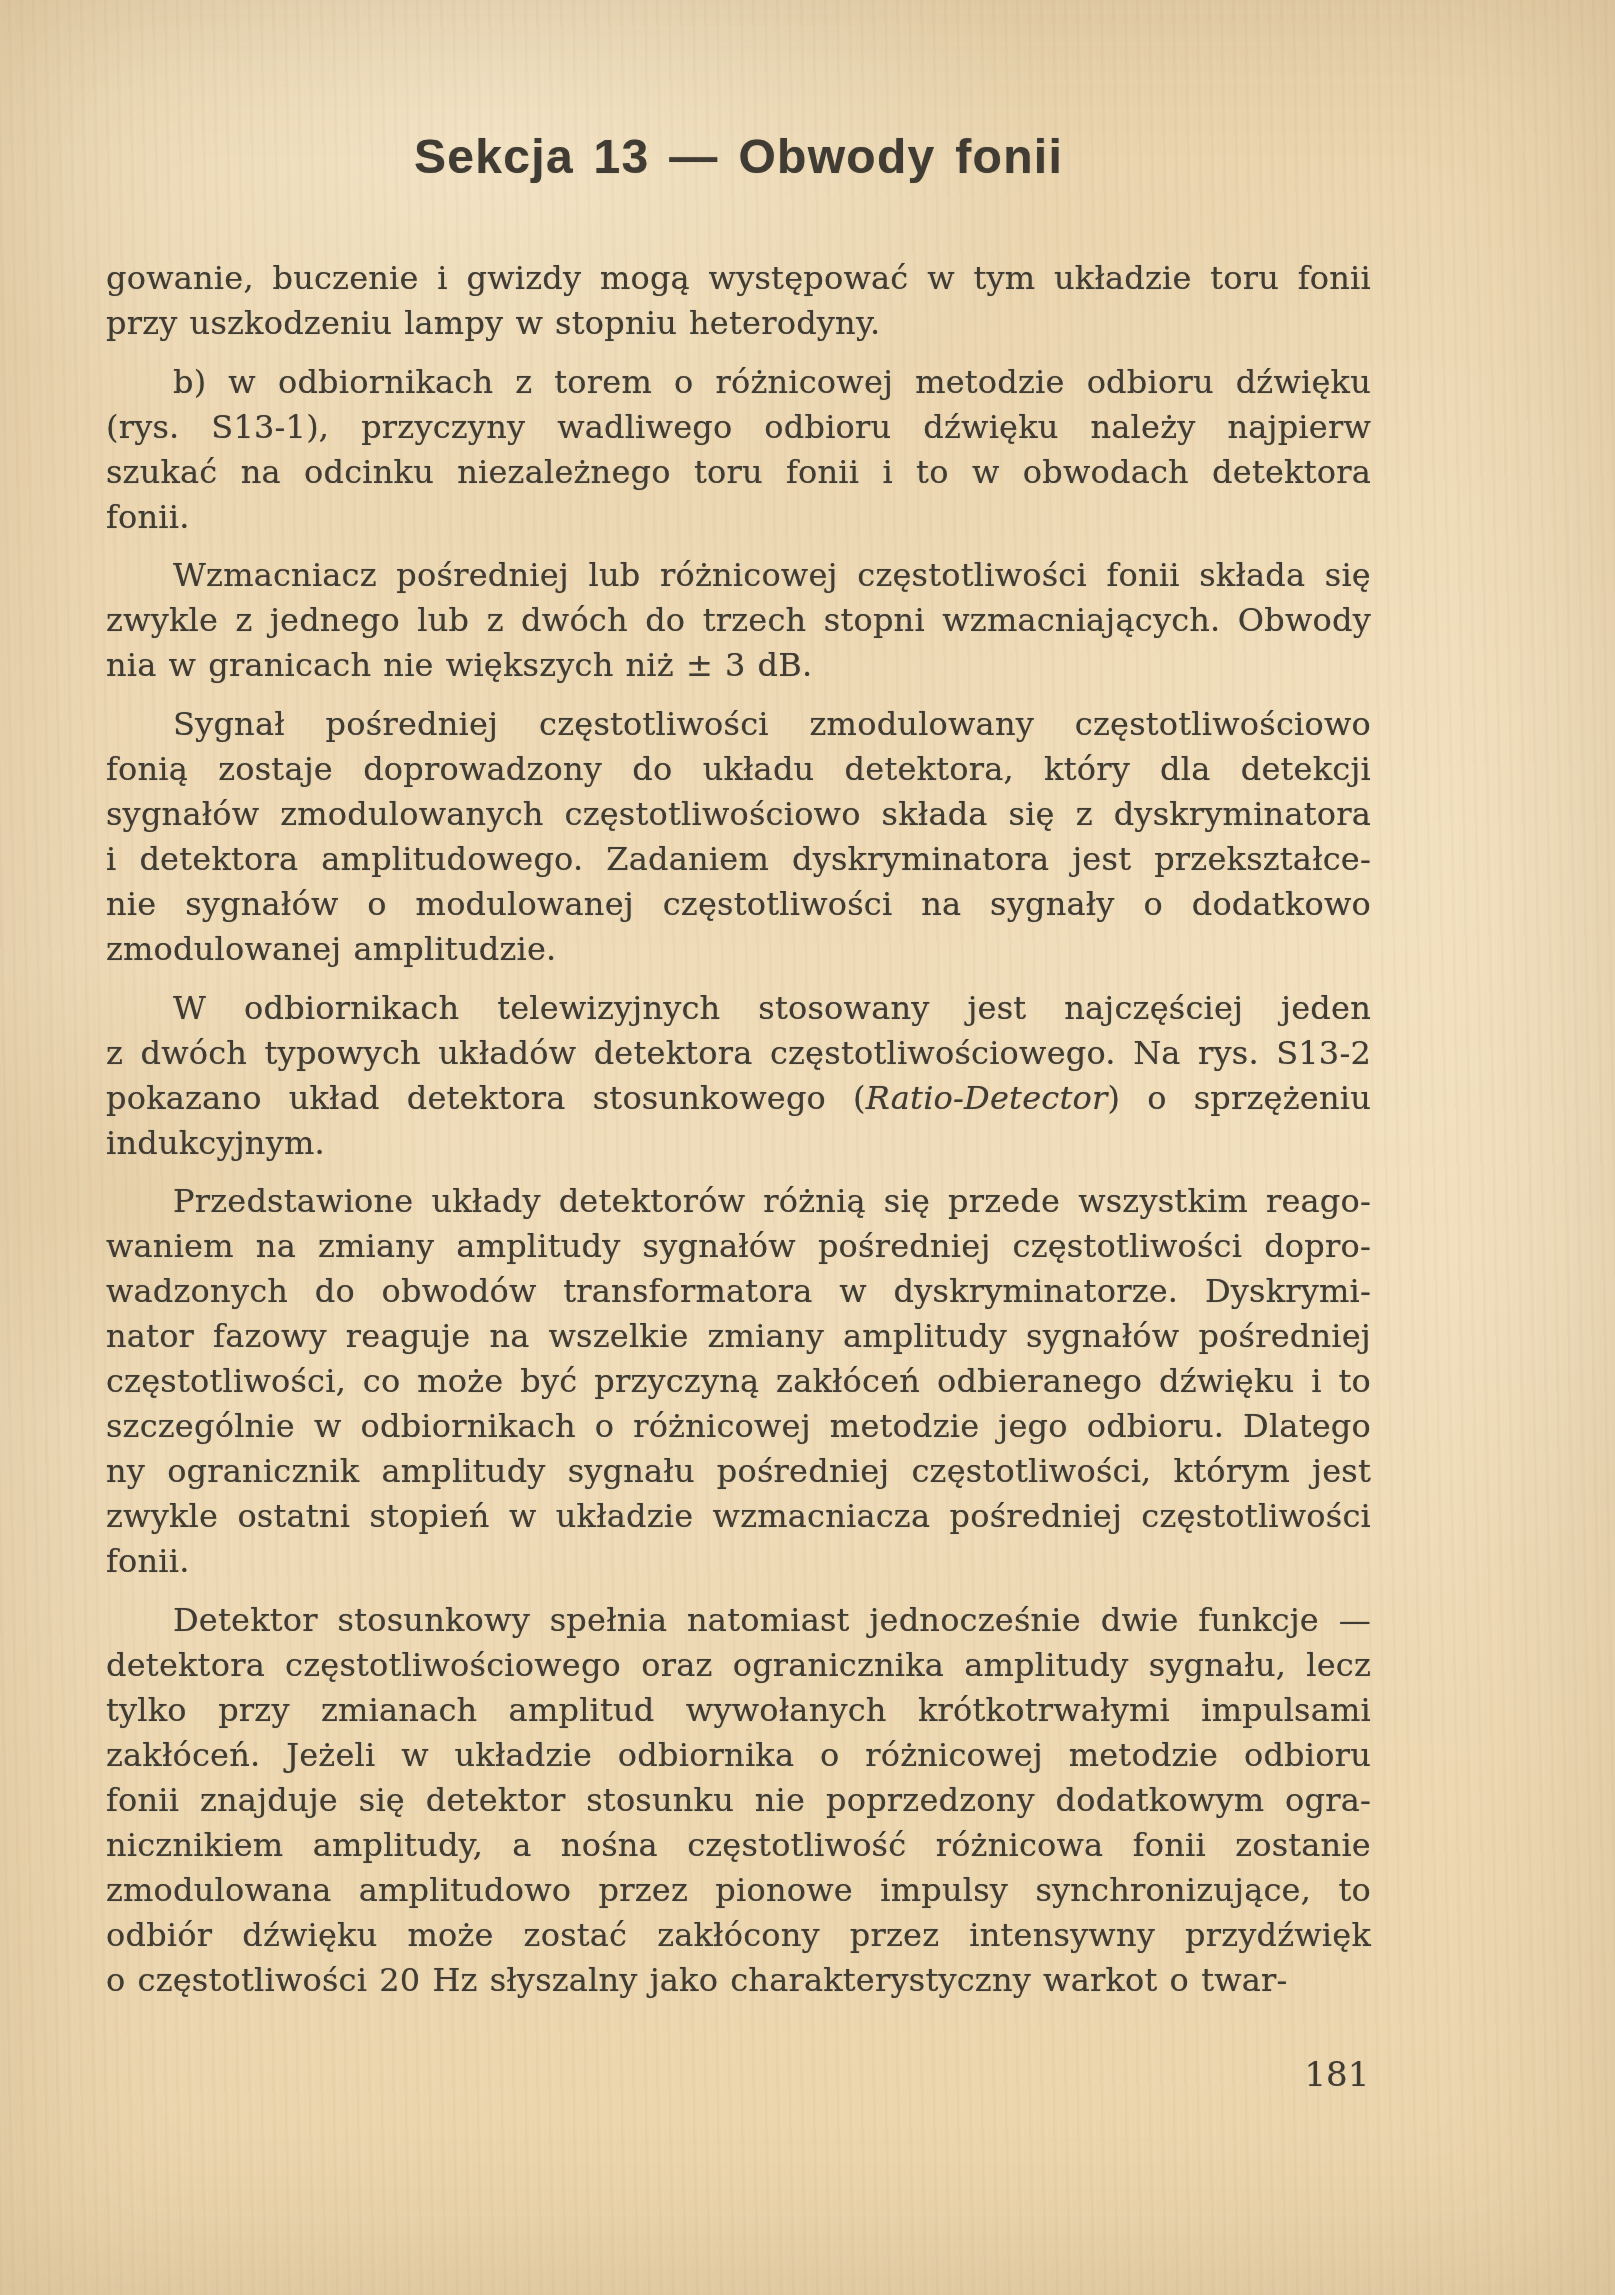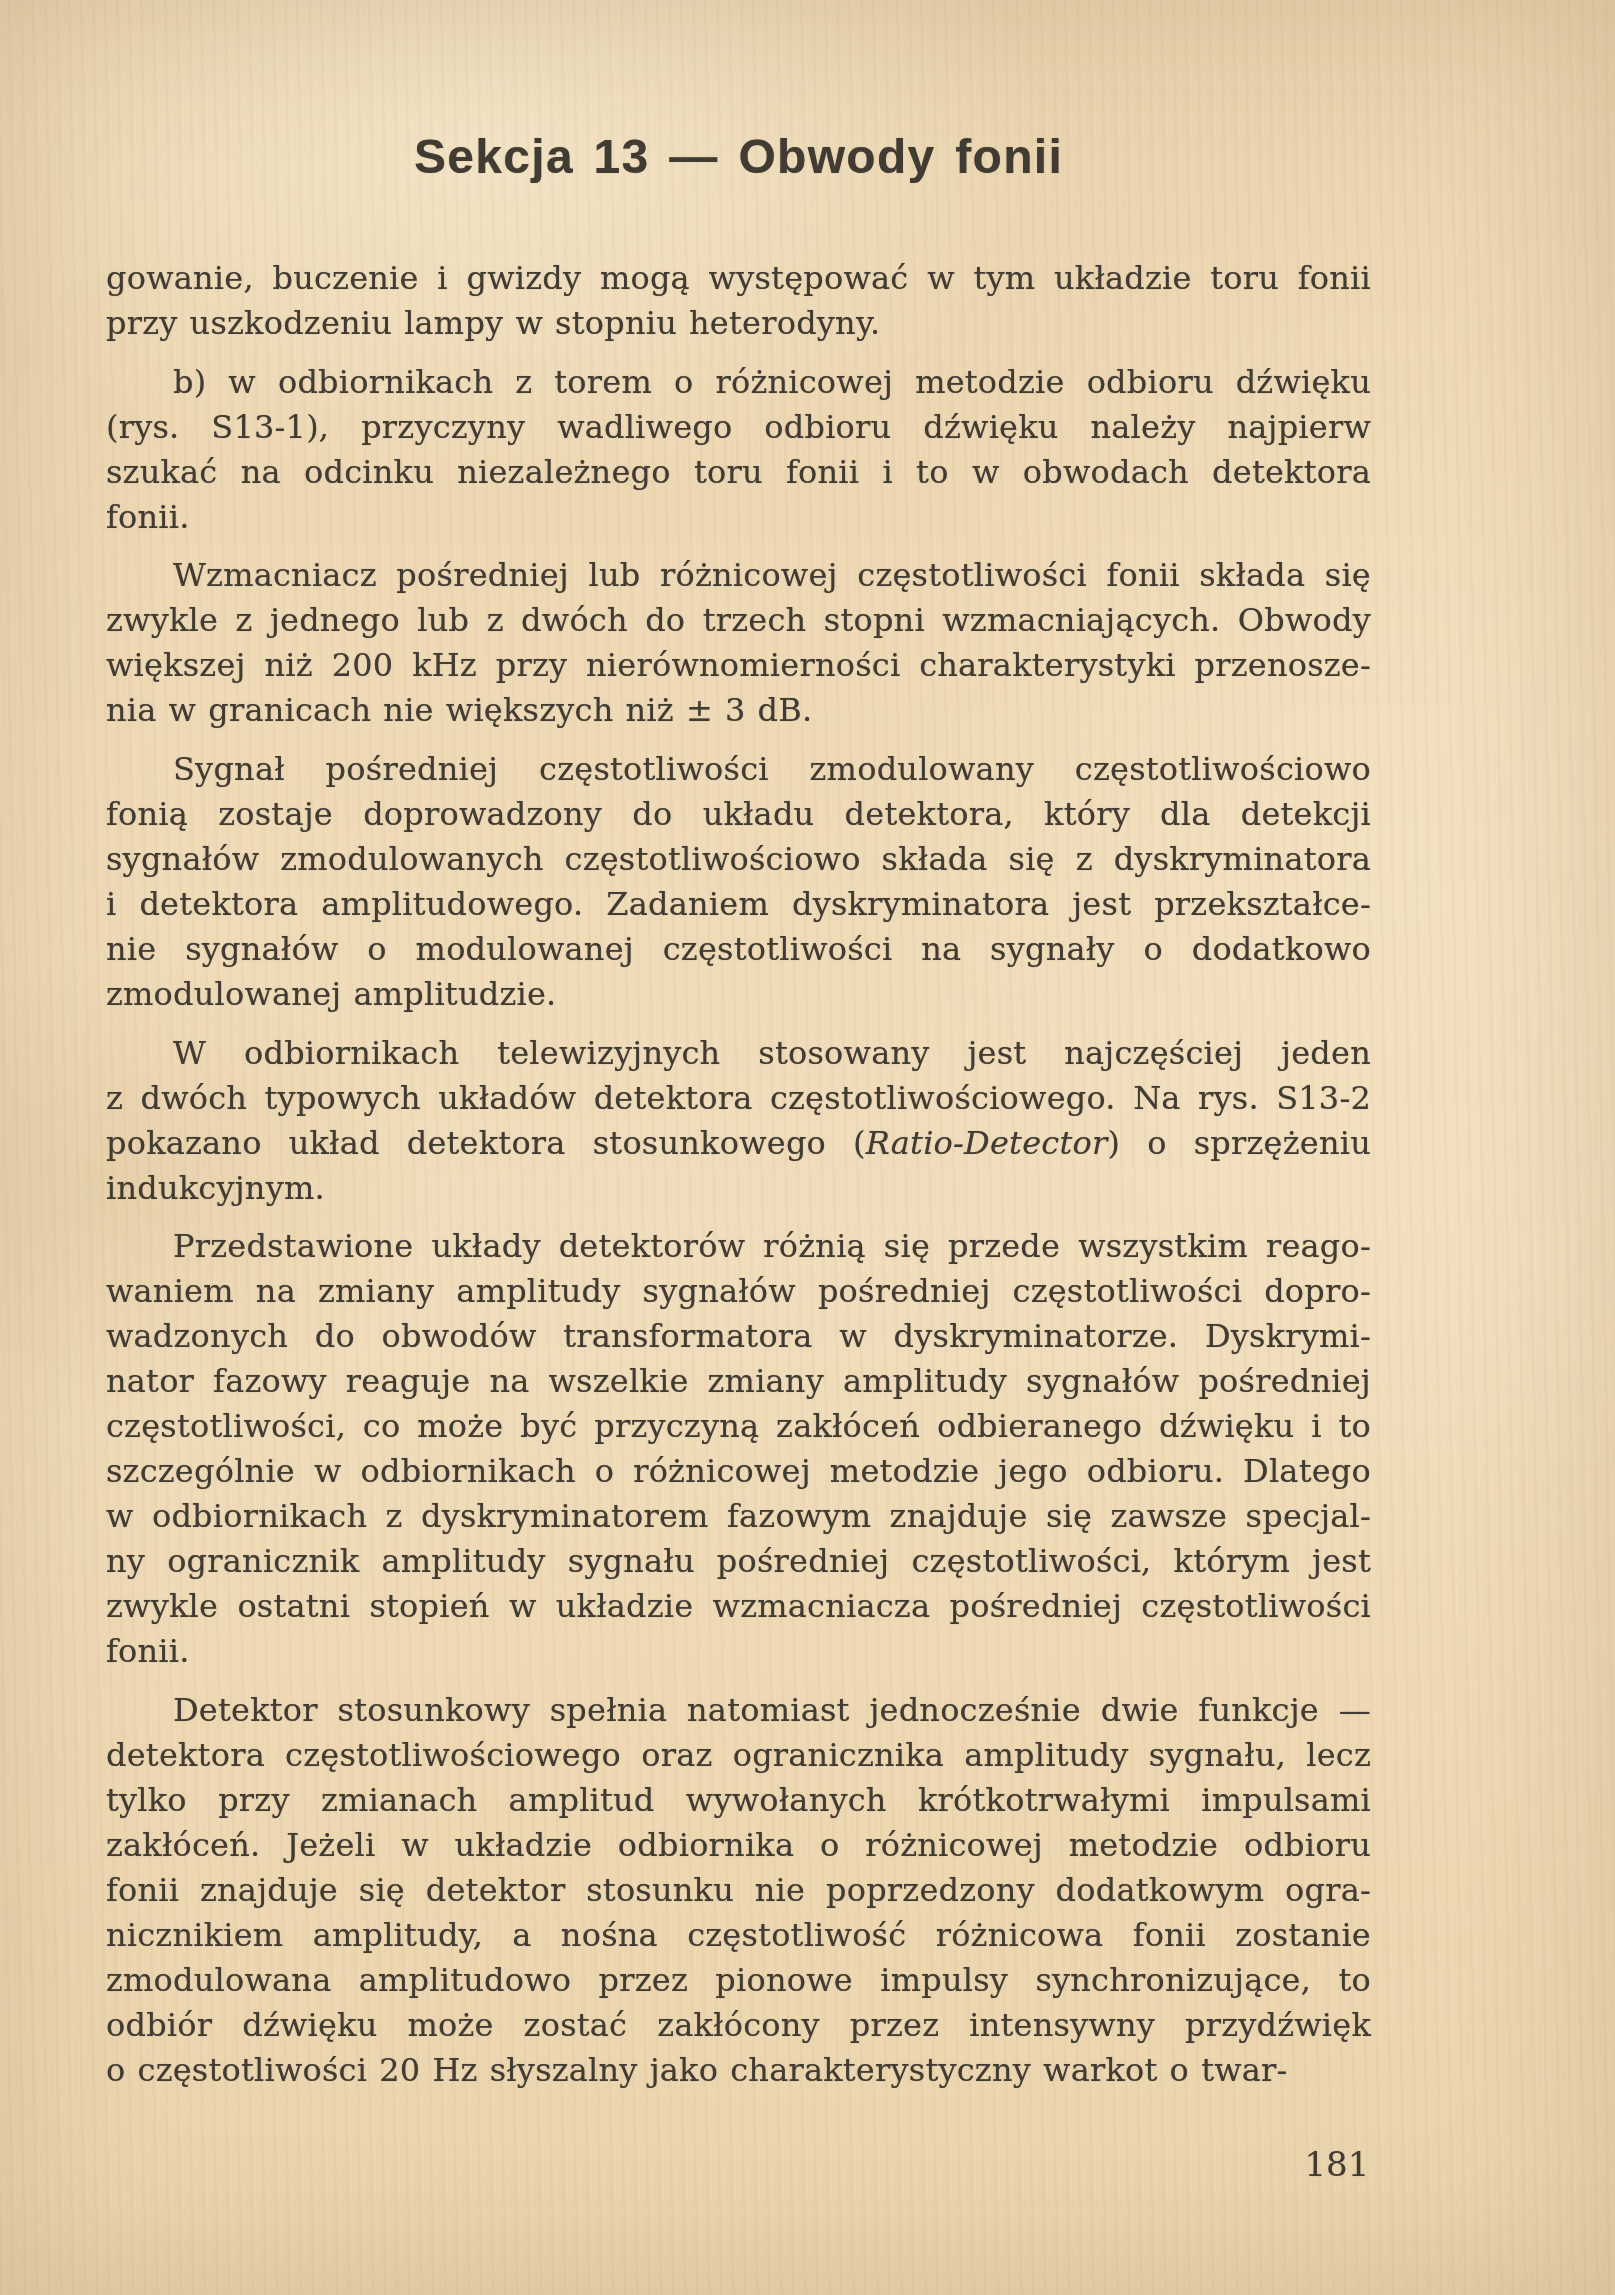--- a/index.html
+++ b/index.html
@@ -84,21 +84,20 @@
         </div>
         <div class="para indent">
           <div class="line jl">b) w odbiornikach z torem o różnicowej metodzie odbioru dźwięku</div>
           <div class="line jl">(rys. S13-1), przyczyny wadliwego odbioru dźwięku należy najpierw</div>
           <div class="line jl">szukać na odcinku niezależnego toru fonii i to w obwodach detektora</div>
           <div class="line">fonii.</div>
         </div>
         <div class="para indent">
           <div class="line jl">Wzmacniacz pośredniej lub różnicowej częstotliwości fonii składa się</div>
           <div class="line jl">zwykle z jednego lub z dwóch do trzech stopni wzmacniających. Obwody</div>
-          <div class="line jl">większej niż 200 kHz przy nierównomierności charakterystyki przenosze-</div>
           <div class="line">nia w granicach nie większych niż ± 3 dB.</div>
         </div>
         <div class="para indent">
           <div class="line jl">Sygnał pośredniej częstotliwości zmodulowany częstotliwościowo</div>
           <div class="line jl">fonią zostaje doprowadzony do układu detektora, który dla detekcji</div>
           <div class="line jl">sygnałów zmodulowanych częstotliwościowo składa się z dyskryminatora</div>
           <div class="line jl">i detektora amplitudowego. Zadaniem dyskryminatora jest przekształce-</div>
           <div class="line jl">nie sygnałów o modulowanej częstotliwości na sygnały o dodatkowo</div>
           <div class="line">zmodulowanej amplitudzie.</div>
         </div>
@@ -108,21 +107,20 @@
           <div class="line jl"><span>pokazano układ detektora stosunkowego (</span><span class="it">Ratio-Detector</span><span>) o sprzężeniu</span></div>
           <div class="line">indukcyjnym.</div>
         </div>
         <div class="para indent">
           <div class="line jl">Przedstawione układy detektorów różnią się przede wszystkim reago-</div>
           <div class="line jl">waniem na zmiany amplitudy sygnałów pośredniej częstotliwości dopro-</div>
           <div class="line jl">wadzonych do obwodów transformatora w dyskryminatorze. Dyskrymi-</div>
           <div class="line jl">nator fazowy reaguje na wszelkie zmiany amplitudy sygnałów pośredniej</div>
           <div class="line jl">częstotliwości, co może być przyczyną zakłóceń odbieranego dźwięku i to</div>
           <div class="line jl">szczególnie w odbiornikach o różnicowej metodzie jego odbioru. Dlatego</div>
-          <div class="line jl">w odbiornikach z dyskryminatorem fazowym znajduje się zawsze specjal-</div>
           <div class="line jl">ny ogranicznik amplitudy sygnału pośredniej częstotliwości, którym jest</div>
           <div class="line jl">zwykle ostatni stopień w układzie wzmacniacza pośredniej częstotliwości</div>
           <div class="line">fonii.</div>
         </div>
         <div class="para indent">
           <div class="line jl">Detektor stosunkowy spełnia natomiast jednocześnie dwie funkcje —</div>
           <div class="line jl">detektora częstotliwościowego oraz ogranicznika amplitudy sygnału, lecz</div>
           <div class="line jl">tylko przy zmianach amplitud wywołanych krótkotrwałymi impulsami</div>
           <div class="line jl">zakłóceń. Jeżeli w układzie odbiornika o różnicowej metodzie odbioru</div>
           <div class="line jl">fonii znajduje się detektor stosunku nie poprzedzony dodatkowym ogra-</div>

